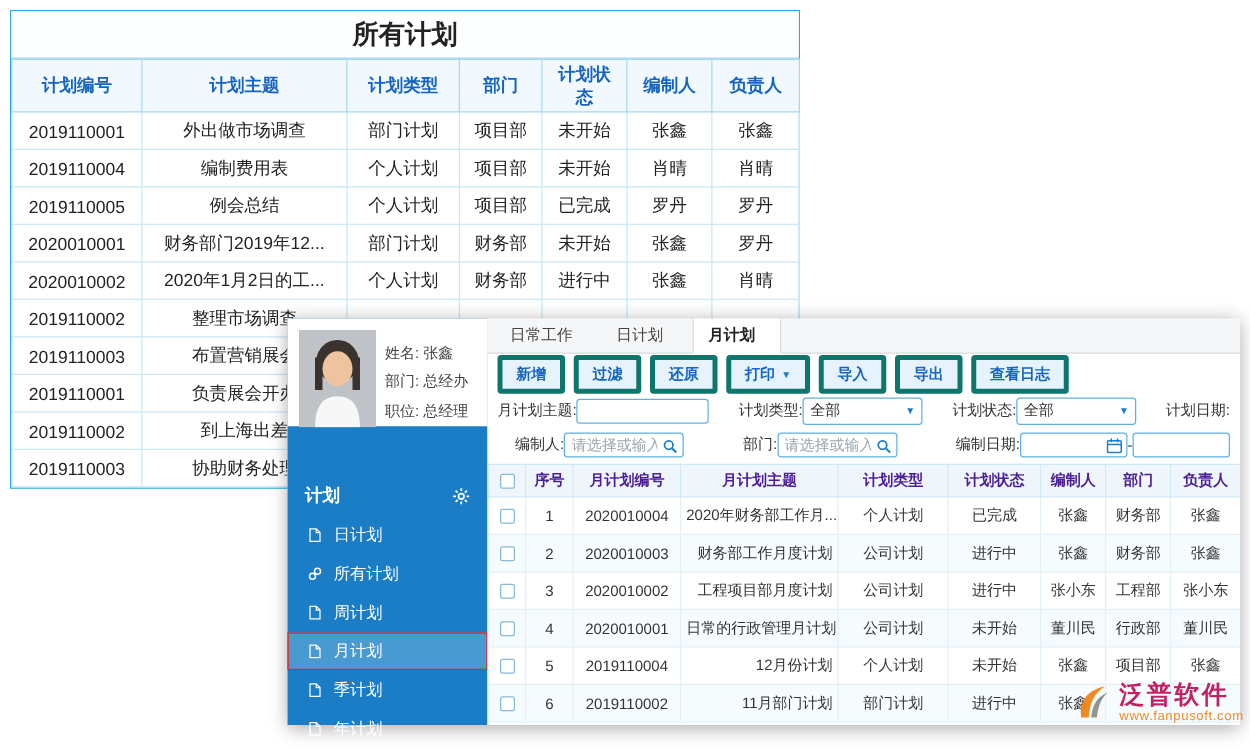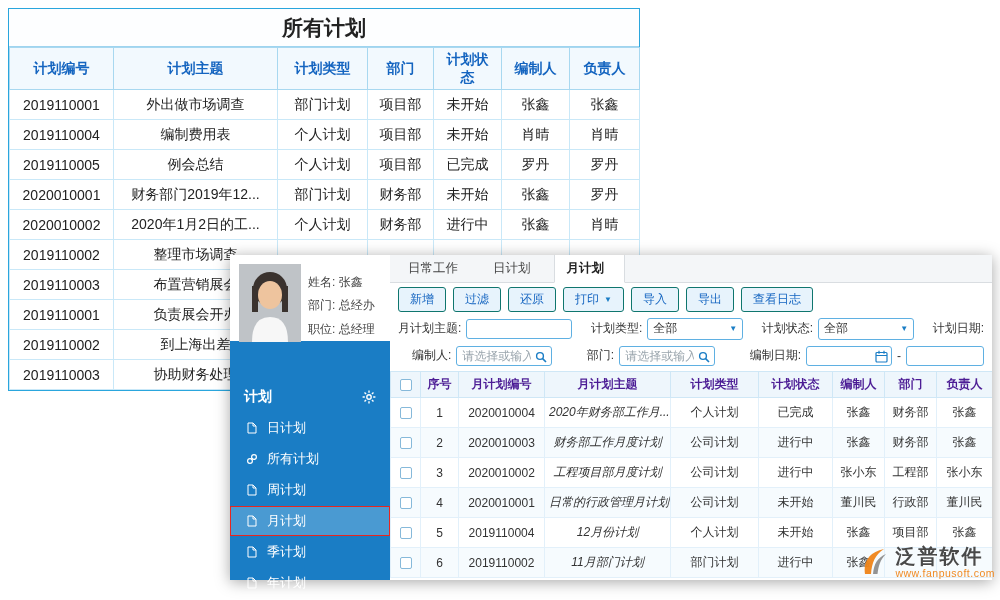--- a/index.html
+++ b/index.html
@@ -55,29 +55,29 @@
   
   .tabbar { height:28px; flex:none; background:#f4f6f8; border-bottom:1px solid #d9dde1;
     display:flex; align-items:flex-end; padding-left:6px; gap:3px; }
   .tab { position:relative; padding:16px 20px 5px 12px; font-size:12.5px; color:#444; cursor:pointer;text-align:center; }
   .tab.active { background:#fff; border:1px solid #d9dde1; border-bottom:1px solid #fff;
     margin-bottom:-1px; font-weight:bold; color:#222; }
   .tab .close { position:absolute; top:0; right:4px; font-size:11px; color:#d9604c; line-height:12px; cursor:pointer; }
 
   
   .toolbar { flex:none; display:flex; align-items:center; gap:7px; padding:5px 8px; height:32px; }
-  .tbtn { background:#e7f3fc; border:1px solid #0f766e; color:#1565c0; font-size:12px;
-    padding:3px 11px; border-radius:3px; cursor:pointer; display:inline-flex; align-items:center; gap:5px; white-space:nowrap; }
+  .tbtn { background:#e7f3fc; border:4px solid #0f766e; color:#1565c0; font-size:12px;
+    padding:3px 11px; border-radius:3px; cursor:pointer; display:inline-flex; align-items:center; gap:5px; white-space:nowrap;font-weight:bold; }
   .caret { font-size:8px; color:#1a7dc5; }
 
   
   .filters { flex:none; padding:0 8px 2px 8px; }
   .frow { display:flex; align-items:center; justify-content:space-between; height:27px; font-size:12px; color:#333; }
   .frow.r2 { padding-left:14px; }
-  .fgroup { display:flex; align-items:center; gap:5px; white-space:nowrap;justify-content:space-between; }
+  .fgroup { display:flex; align-items:center; white-space:nowrap;justify-content:space-between; }
   .fin { height:20px; border:1px solid #5fb0e2; border-radius:3px; font-size:12px;
     padding:0 5px; color:#333; outline:none; font-family:inherit; }
   .fin::placeholder { color:#9aa5ad; }
   .w-subject { width:106px; }
   .fselect { width:96px; height:22px; border:1px solid #5fb0e2; border-radius:3px; background:#fff;
     display:flex; align-items:center; justify-content:space-between; padding:0 5px; cursor:pointer; }
   .fsearch { position:relative; display:inline-flex; }
   .fsearch .fin { width:96px; padding-right:20px; }
   .fsearch svg { position:absolute; right:5px; top:5px; }
   .fdate { position:relative; display:inline-flex; }
@@ -86,29 +86,29 @@
   .w-date2 { width:78px; }
 
   
   .fg-table { width:100%; }
   .fg-table th { background:#eef6fc; color:#4c1d95; font-size:12px; font-weight:bold;
     border:1px solid #cfe7f6; height:26px; padding:0 2px; white-space:nowrap; overflow:hidden; }
   .fg-table td { font-size:12px; color:#333; text-align:center; border:1px solid #e2f0fa;
     height:30px; padding:0 4px; white-space:nowrap; overflow:hidden; }
   .fg-table tbody tr:nth-child(even) td { background:#f6fbfe; }
   .link { color:#1a6fc9; cursor:pointer; }
-  td.subject { text-align:center;font-style:italic; }
+  td.subject { text-align:right; }
   .cb { display:inline-block; width:12px; height:12px; border:1px solid #86b9da;
     border-radius:2px; background:#fff; vertical-align:middle; cursor:pointer; }
 
   
   .watermark { position:absolute; right:5px; top:545px; z-index:3; display:flex;
     align-items:center; gap:6px; opacity:.95; }
   .wm-text { display:flex; flex-direction:column; align-items:flex-start; }
-  .wm-brand { font-size:20px; font-weight:bold; color:#404040; letter-spacing:2px; line-height:1.1;
+  .wm-brand { font-size:20px; font-weight:bold; color:#be185d; letter-spacing:2px; line-height:1.1;
     text-shadow:0 1px 0 #fff; }
   .wm-url { font-size:10.5px; color:#f08519; letter-spacing:.5px; }
 </style>
 </head>
 <body>
 
 <section class="bg-window">
   <div class="bg-title">所有计划</div>
   <table class="bg-table">
     <colgroup>

